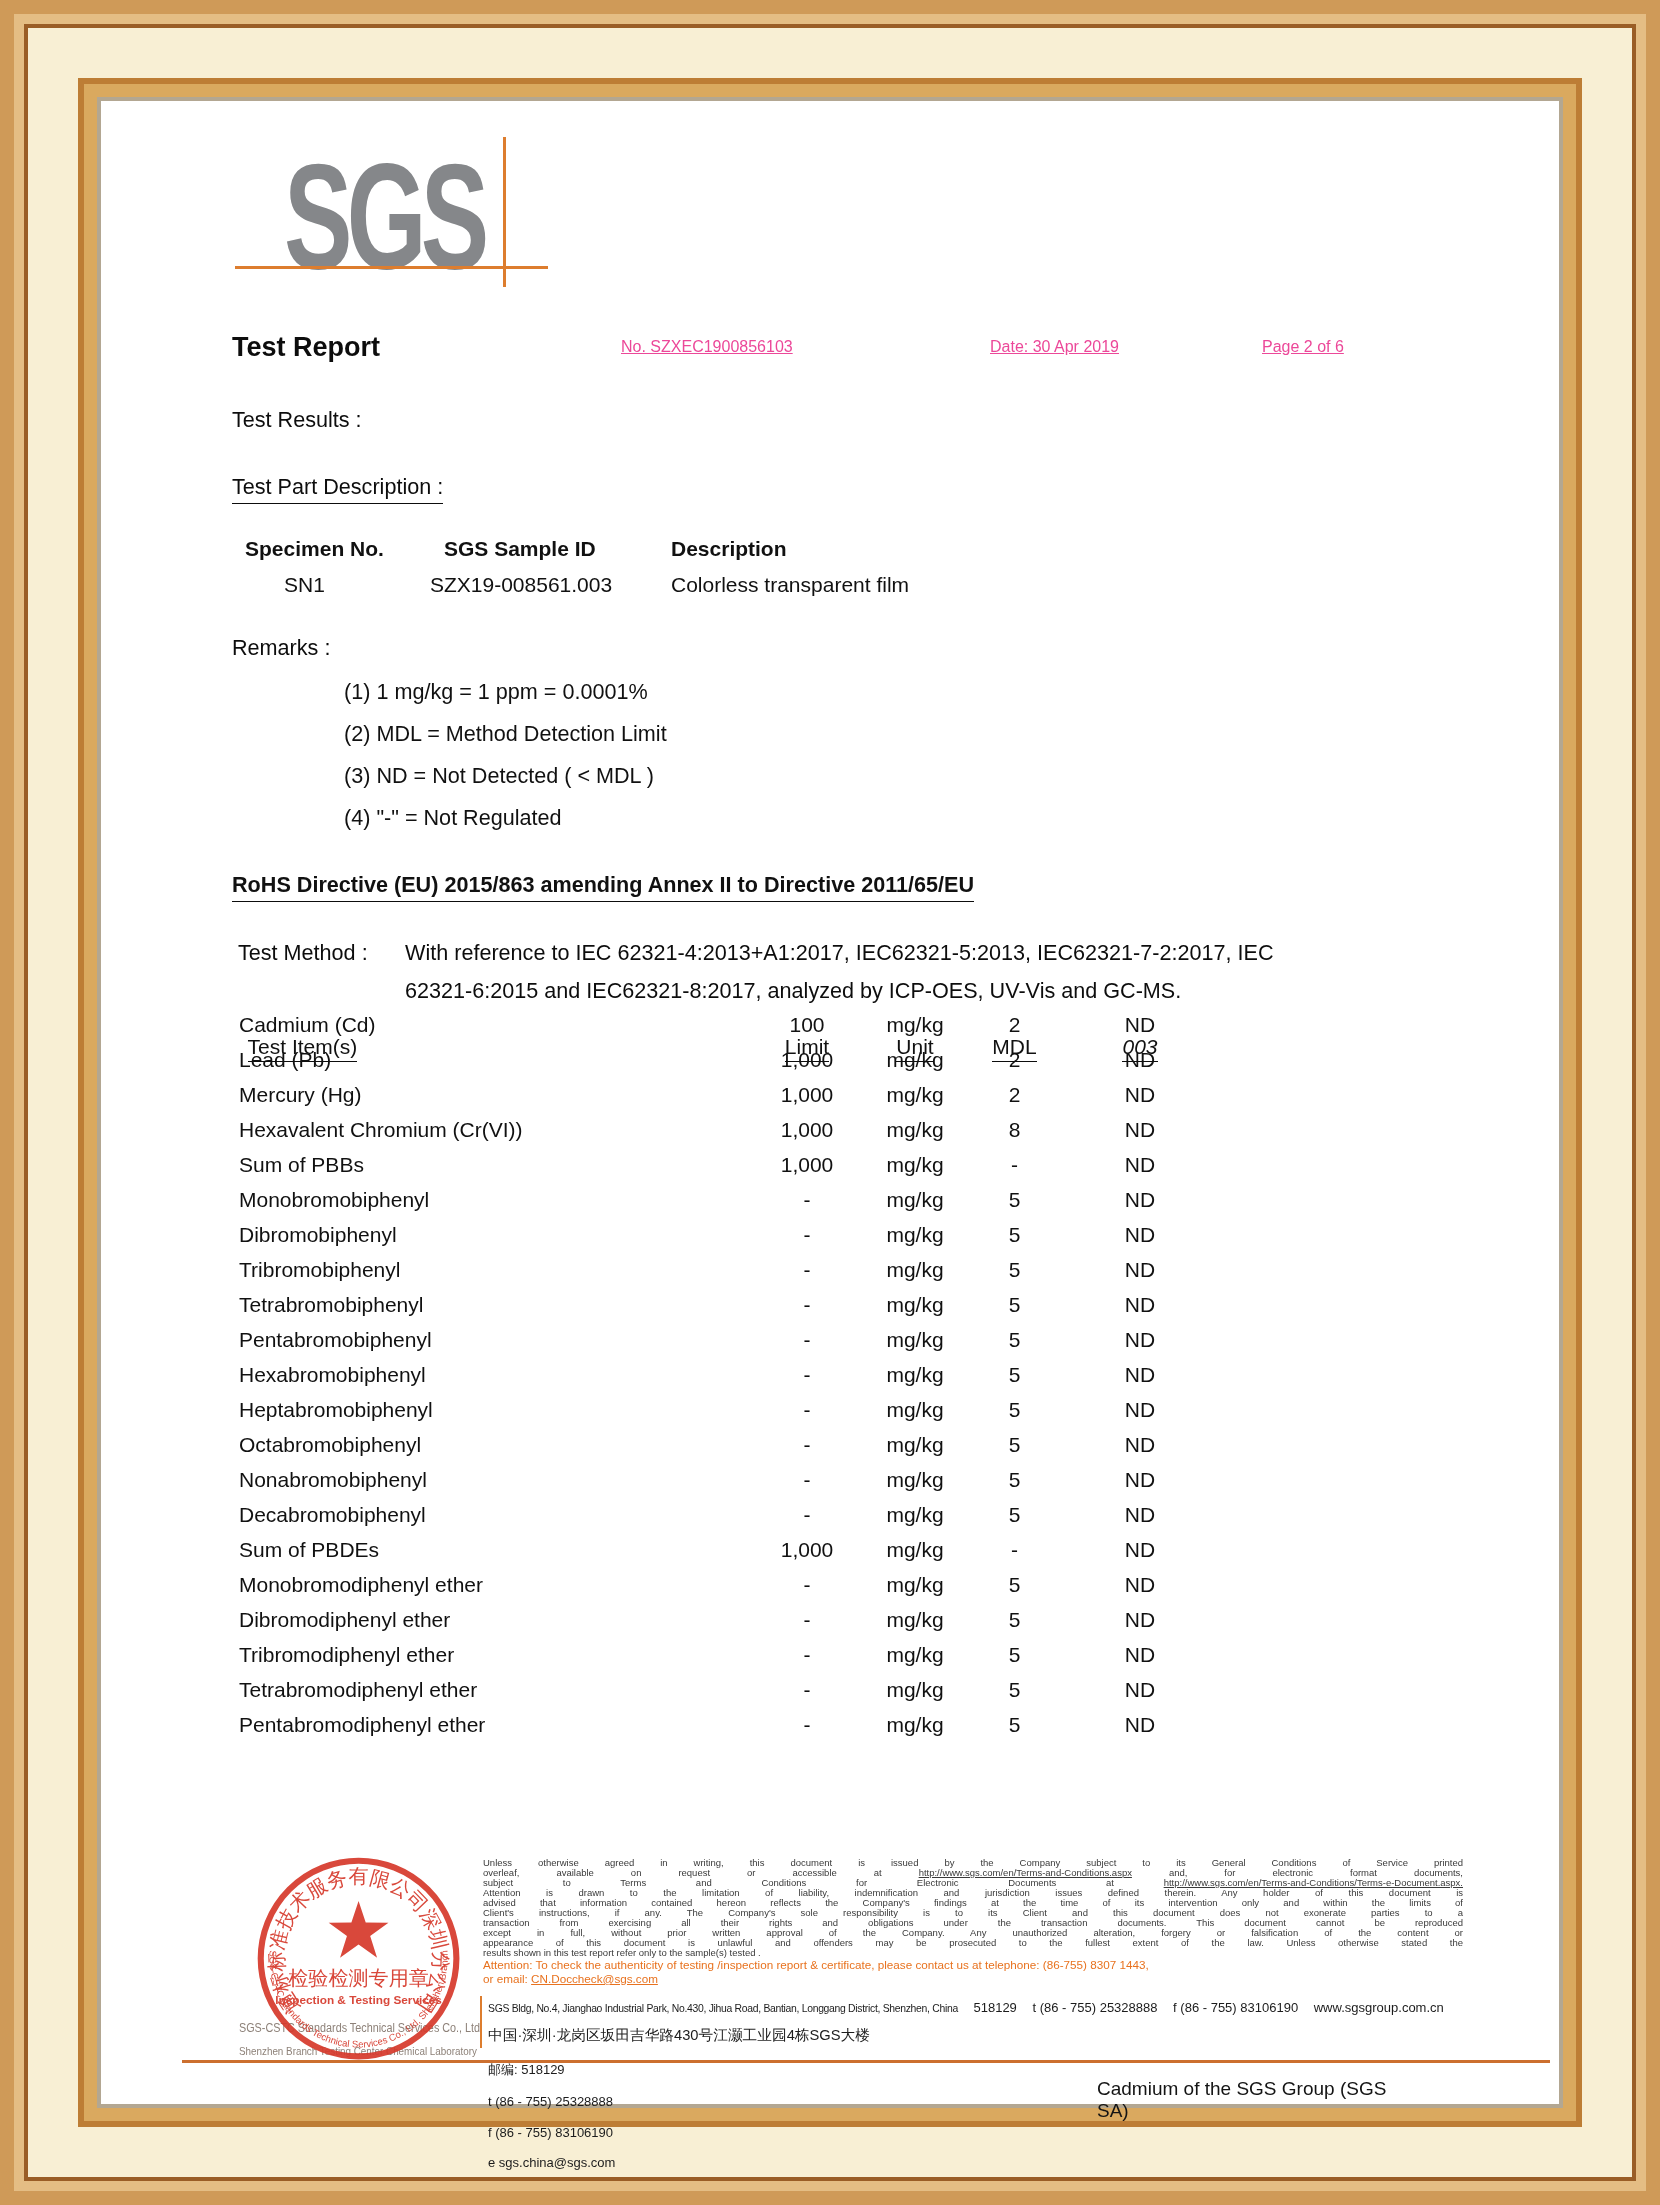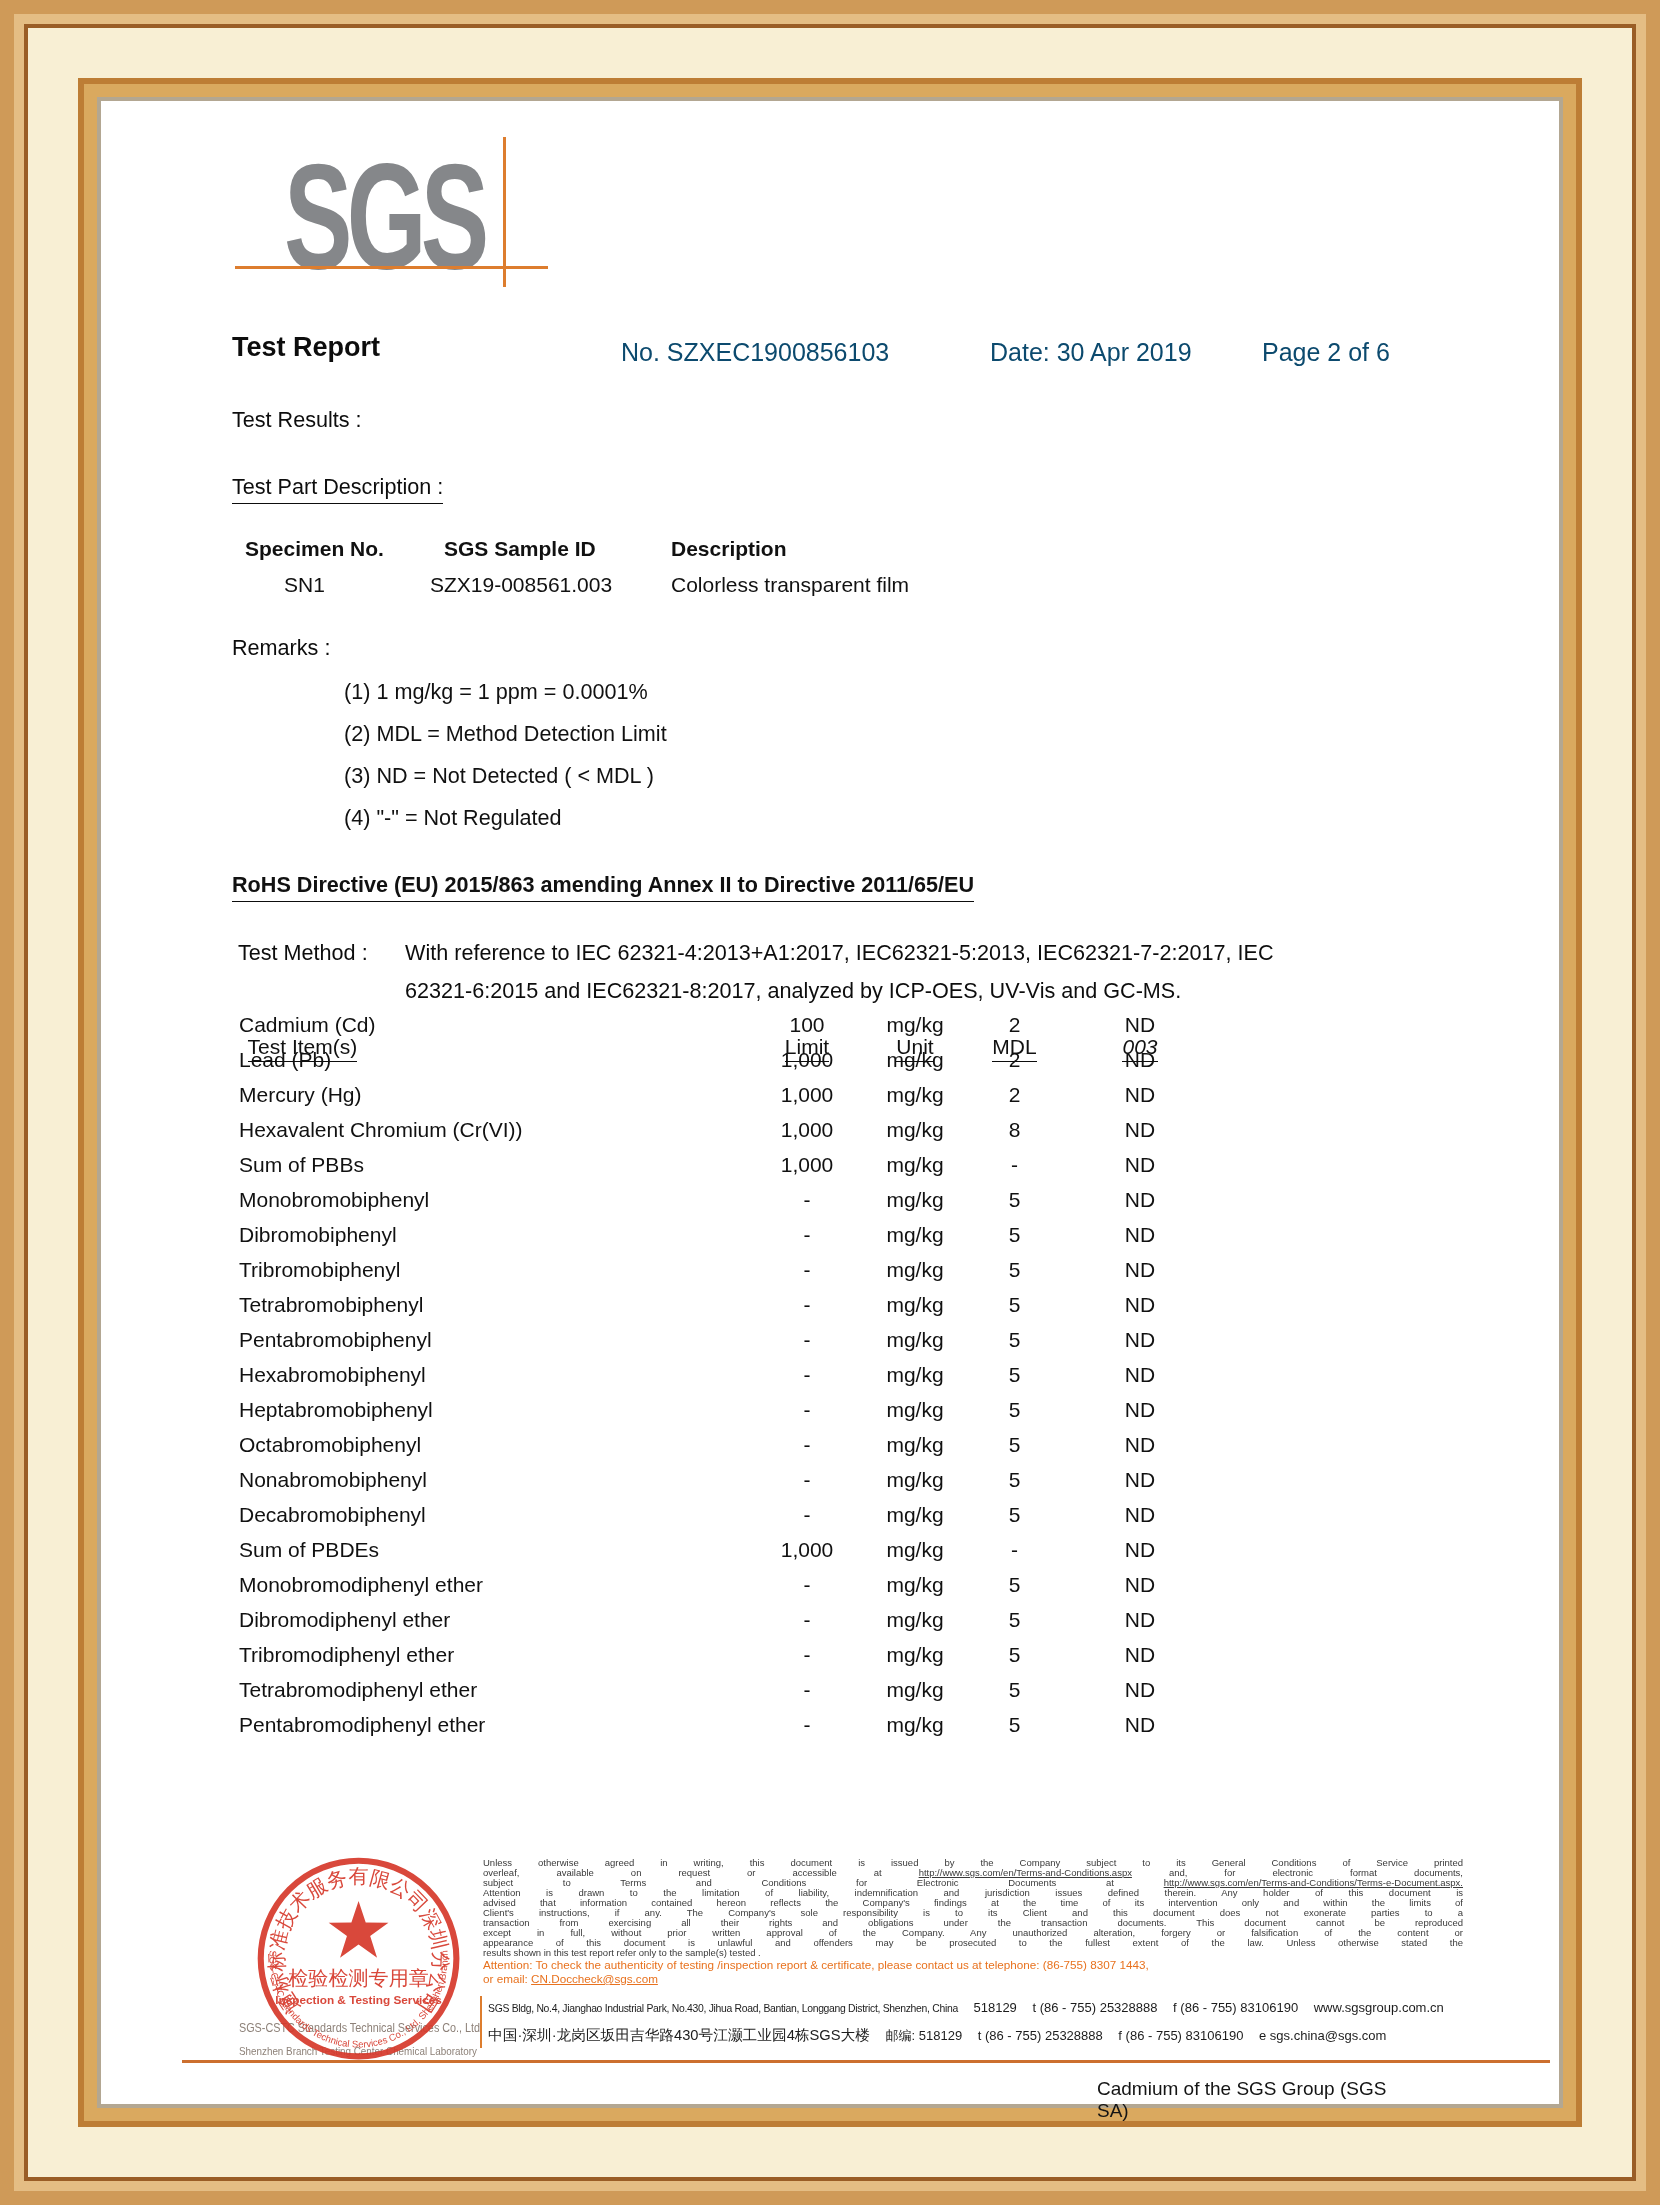--- a/index.html
+++ b/index.html
@@ -18,21 +18,21 @@
   .abs { position:absolute; }
 
   
   .logo-text { font-weight:bold; color:#85878a; font-size:151px; line-height:1;
                letter-spacing:-8.6px; transform:scaleX(0.68); transform-origin:left top;
                display:inline-block; }
   .oline { background:#dd7d2e; }
 
   
   .title { font-size:27px; font-weight:bold; color:#0d0d0d; }
-  .hmeta { font-size:25px; color:#0c4a6e; }
+  .hmeta { font-size:16px; color:#ec4899;text-decoration:underline; }
 
   .body-txt { font-size:21.6px; color:#0d0d0d; }
   .ul-label { padding-bottom:2.6px; border-bottom:1.7px solid #0d0d0d; }
 
   .spec-head { font-size:21px; font-weight:bold; }
   .spec-val  { font-size:21px; }
 
   .remark-line { height:42px; font-size:21.6px; }
 
   .rohs { font-size:21.6px; font-weight:bold; padding-bottom:2.6px; border-bottom:1.7px solid #0d0d0d; }
@@ -300,21 +300,21 @@
     <div class="abs att" style="left:484px; top:1973px;"><span>or email: </span><u>CN.Doccheck@sgs.com</u></div>
 
     <div class="abs oline" style="left:481px; top:1997px; width:1.7px; height:52px;"></div>
     <div class="abs addr-row" style="left:489px; top:2001px;">
       <span class="addr-small">SGS Bldg, No.4, Jianghao Industrial Park, No.430, Jihua Road, Bantian, Longgang District, Shenzhen, China</span>
       <span class="addr-num">518129</span>
       <span class="addr-num">t  (86 - 755) 25328888</span>
       <span class="addr-num">f  (86 - 755) 83106190</span>
       <span class="addr-num">www.sgsgroup.com.cn</span>
     </div>
-    <div class="abs addr-row" style="left:489px; top:2027px;">
+    <div class="abs addr-row" style="left:489px; top:2027px;flex-direction:column;">
       <span class="addr-cn">中国·深圳·龙岗区坂田吉华路430号江灏工业园4栋SGS大楼</span>
       <span class="addr-num">邮编: 518129</span>
       <span class="addr-num">t  (86 - 755) 25328888</span>
       <span class="addr-num">f  (86 - 755) 83106190</span>
       <span class="addr-num">e  sgs.china@sgs.com</span>
     </div>
 
     <div class="abs" style="left:183px; top:2061px; width:1368px; height:2.6px; background:#cc6f2f;"></div>
     <div class="abs member" style="left:1098px; top:2079px;">Cadmium of the SGS Group (SGS SA)</div>
 

